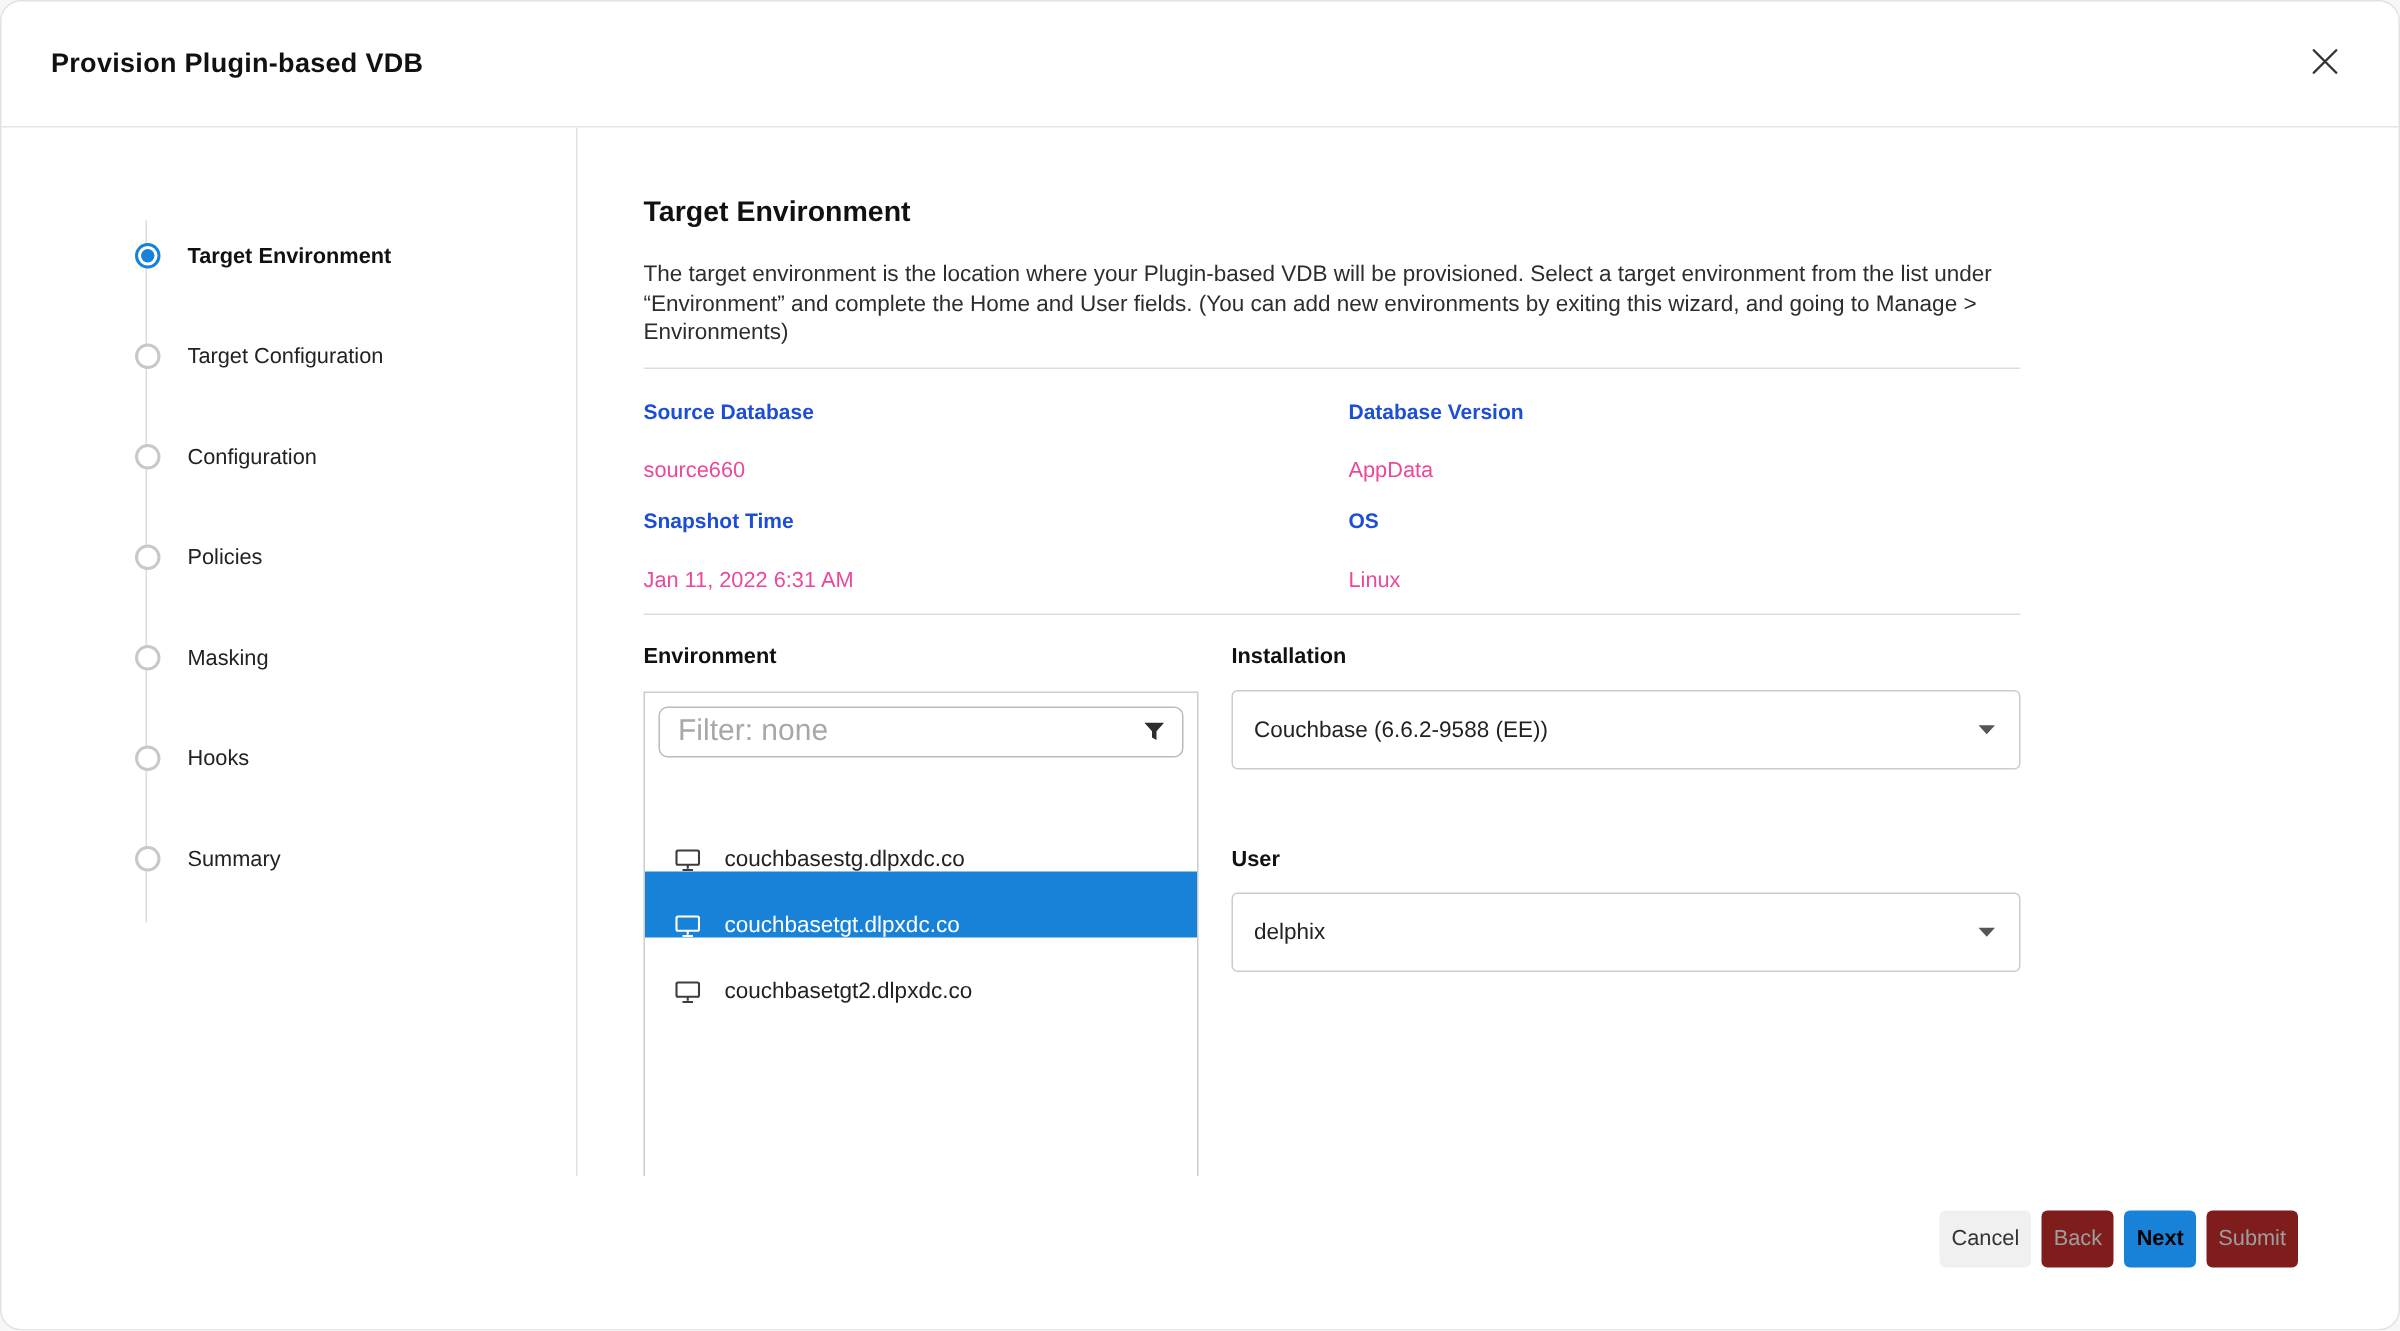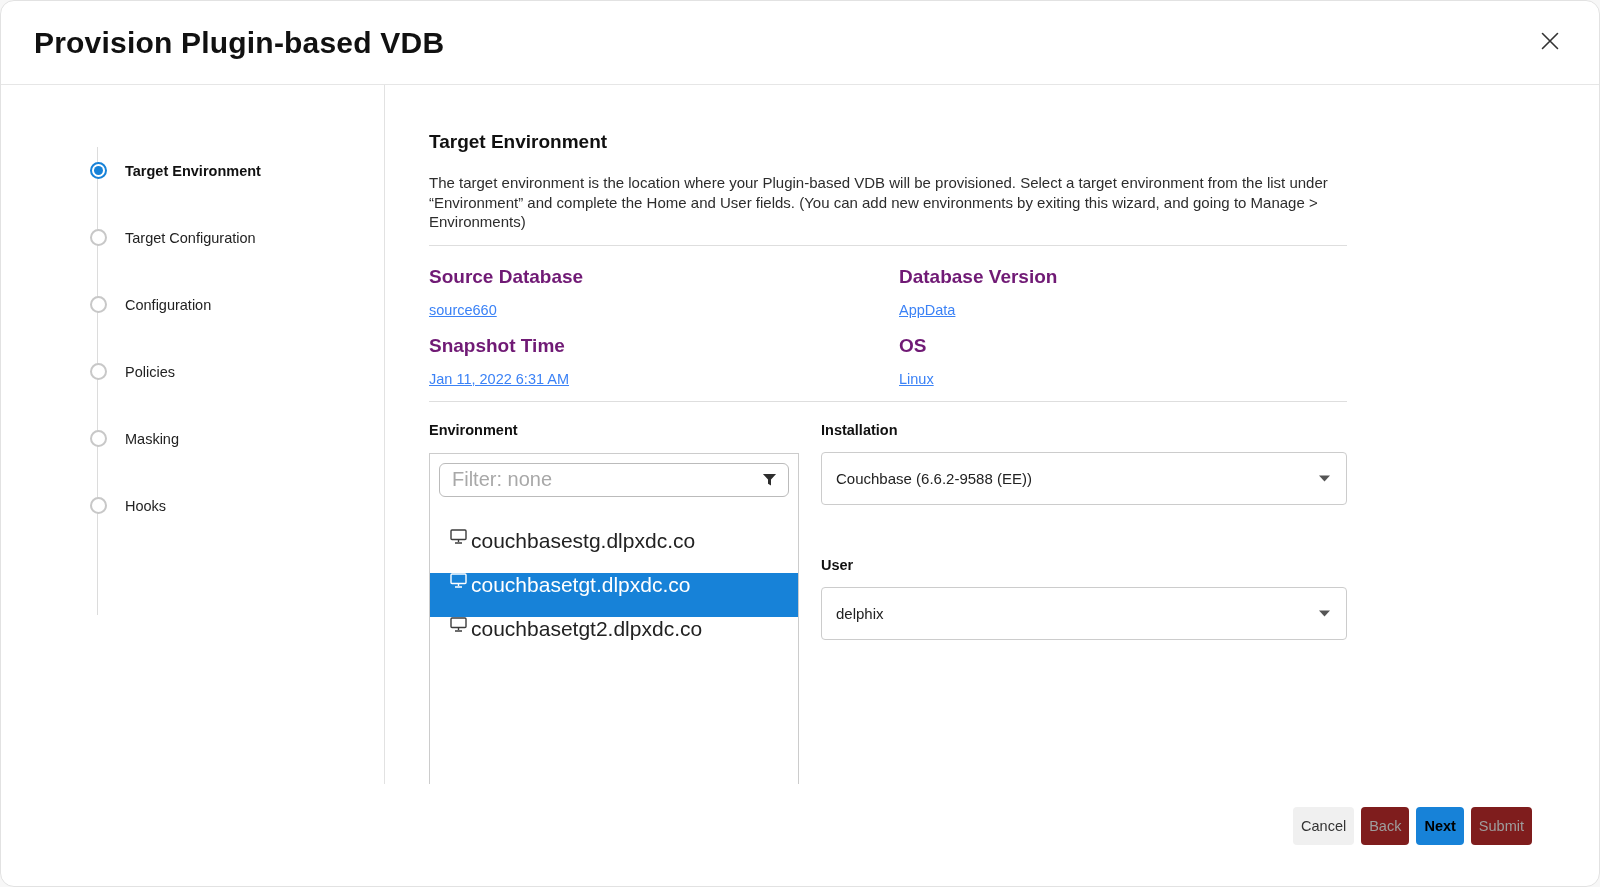--- a/index.html
+++ b/index.html
@@ -1,21 +1,21 @@
 <!DOCTYPE html>
 <html><head>
 <meta charset="utf-8">
 <style>
   * { margin:0; padding:0; box-sizing:border-box; }
   html,body { width:1600px; height:887px; background:#f7f7f7; font-family:"Liberation Sans", sans-serif; }
   .dialog { width:1600px; height:887px; background:#fff; border:1px solid #e2e2e2; border-radius:14px; display:flex; flex-direction:column; overflow:hidden; }
 
   
   .header { flex:0 0 84px; display:flex; align-items:center; justify-content:space-between; padding:0 34px 0 33px; border-bottom:1px solid #e6e6e6; }
-  .header h1 { font-size:30px; font-weight:bold; color:#111; letter-spacing:.2px; }
+  .header h1 { font-size:18px; font-weight:bold; color:#111; letter-spacing:.2px; }
   .close-btn { width:30px; height:30px; background:none; border:none; cursor:pointer; display:flex; align-items:center; justify-content:center; }
 
   
   .body { flex:1 1 auto; display:flex; min-height:0; }
 
   
   .stepper { flex:0 0 384px; border-right:1px solid #e2e2e2; position:relative; padding-top:52px; }
   .step-line { position:absolute; left:96px; top:62px; width:1px; height:468px; background:#dcdcdc; }
   .step { height:67px; display:flex; align-items:center; padding-left:89px; cursor:pointer; position:relative; }
   .circle { width:17px; height:17px; border-radius:50%; background:#fff; border:2px solid #c8c8c8; margin-right:18px; flex:0 0 17px; display:flex; align-items:center; justify-content:center; position:relative; z-index:1; }
@@ -23,35 +23,35 @@
   .step.active .circle::after { content:""; width:9px; height:9px; border-radius:50%; background:#1782d8; }
   .step-label { font-size:14.5px; color:#222; }
   .step.active .step-label { font-weight:bold; color:#111; }
 
   
   .content { flex:1 1 auto; padding:46px 252px 0 44px; overflow:hidden; }
   .content h2 { font-size:19px; font-weight:bold; color:#111; }
   .desc { margin-top:20px; font-size:15px; line-height:19.5px; color:#2d2d2d; }
   hr.divider { border:none; border-top:1px solid #dedede; margin-top:13px; }
   .info-grid { display:grid; grid-template-columns:470px 1fr; row-gap:17px; margin-top:20px; }
-  .info-label { font-size:19px; font-weight:bold; color:#701a75; }
-  .info-value { font-size:14.5px; color:#3b82f6; margin-top:14px;text-decoration:underline; }
+  .info-label { font-size:14px; font-weight:bold; color:#1d4ed8; }
+  .info-value { font-size:14.5px; color:#ec4899; margin-top:24px; }
   hr.divider2 { border:none; border-top:1px solid #dedede; margin-top:14px; }
 
   .columns { display:flex; gap:22px; margin-top:20px; }
   .env-col { width:370px; flex:0 0 370px; }
   .col-label { font-size:14.5px; font-weight:bold; color:#111; }
 
   .env-list { margin-top:15px; border:1px solid #ccc; height:360px; padding-top:9px; overflow:hidden; background:#fff; }
   .filter-wrap { margin:0 9px; position:relative; }
   .filter-input { width:100%; height:34px; border:1px solid #bbb; border-radius:6px; padding:0 38px 0 12px; font-size:20px; color:#333; outline:none; font-family:inherit; background:#fff; }
   .filter-input::placeholder { color:#a8a8a8; }
   .filter-icon { position:absolute; right:12px; top:9px; line-height:0; }
   .env-items { margin-top:32px; }
-  .env-item { height:44px; display:flex; align-items:flex-start; padding-left:20px; gap:4px; font-size:21px; color:#222; cursor:pointer; }
+  .env-item { height:44px; display:flex; align-items:flex-end; padding-left:20px; gap:16px; font-size:15px; color:#222; cursor:pointer; }
   .env-item .host-icon { line-height:0; color:#3c3c3c; }
   .env-item.selected { background:#1782d8; color:#ffffff; }
   .env-item.selected .host-icon { color:#fff; }
 
   .right-col { flex:1 1 auto; }
   .dropdown { margin-top:14px; height:53px; border:1px solid #ccc; border-radius:4px; background:#fff; display:flex; align-items:center; justify-content:space-between; padding:0 16px 0 14px; font-size:15px; color:#222; cursor:pointer; width:100%; font-family:inherit;gap:46px; }
   .user-label { margin-top:52px; }
   .caret { line-height:0; }
 
   
@@ -98,20 +98,24 @@
         <span class="circle"></span>
         <span class="step-label">Policies</span>
       </div>
       <div class="step">
         <span class="circle"></span>
         <span class="step-label">Masking</span>
       </div>
       <div class="step">
         <span class="circle"></span>
         <span class="step-label">Hooks</span>
+      </div>
+      <div class="step">
+        <span class="circle"></span>
+        <span class="step-label">Summary</span>
       </div>
     </div>
 
     <div class="content">
       <h2>Target Environment</h2>
       <p class="desc">The target environment is the location where your Plugin-based VDB will be provisioned. Select a target environment from the list under “Environment” and complete the Home and User fields. (You can add new environments by exiting this wizard, and going to Manage &gt; Environments)</p>
       <hr class="divider">
 
       <div class="info-grid">
         <div class="info-item">

